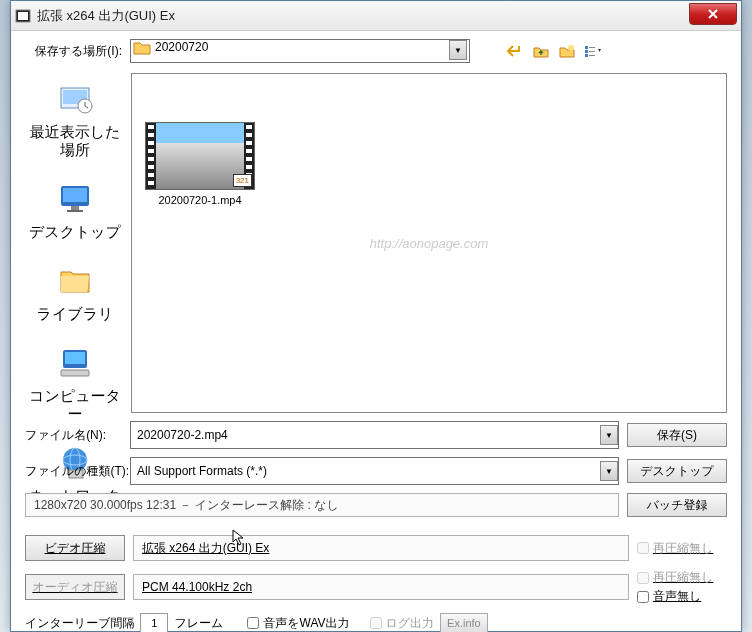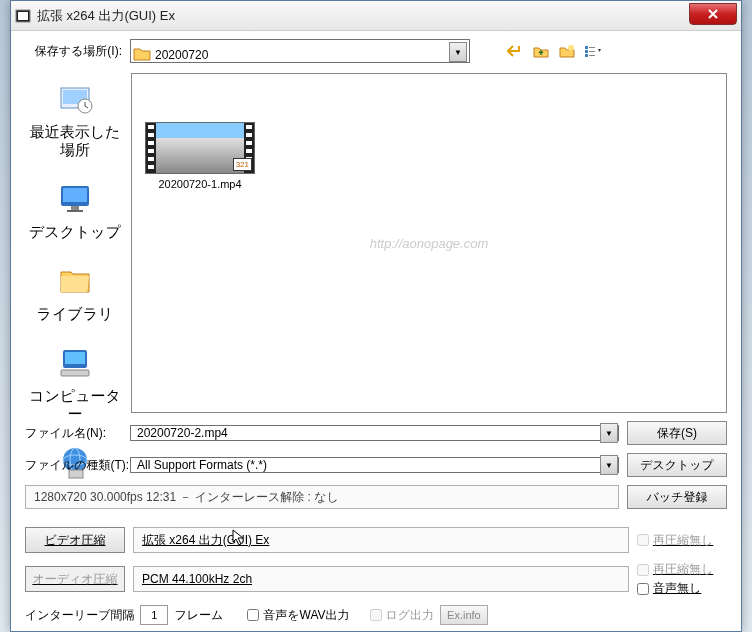--- a/index.html
+++ b/index.html
@@ -6,45 +6,45 @@
 body { background: linear-gradient(to bottom, #b8c8d8 0%, #e0e8f0 100%); width: 752px; height: 632px; overflow: hidden; position: relative; }
 .window { position: absolute; top: 0; left: 10px; right: 10px; bottom: 0; background: #fff; border: 1px solid #5a7aa0; box-shadow: 0 0 10px rgba(0,0,0,0.3); }
 .titlebar { height: 30px; background: linear-gradient(to bottom, #f8f8f8 0%, #e8e8e8 100%); display: flex; align-items: center; padding: 0 4px; border-bottom: 1px solid #ccc; position: relative; }
 .title-icon { width: 16px; height: 16px; margin-right: 6px; display: inline-block; }
 .title-icon svg { width: 16px; height: 16px; }
 .title-text { font-size: 13px; color: #222; }
 .close-btn { position: absolute; right: 4px; top: 2px; width: 48px; height: 22px; background: linear-gradient(to bottom, #e67070 0%, #c82020 50%, #b01010 100%); border: 1px solid #803030; border-radius: 0 0 4px 4px; display: flex; align-items: center; justify-content: center; color: #fff; font-weight: bold; font-size: 14px; cursor: pointer; }
 .content { padding: 8px 14px; }
 .label-col { width: 105px; font-size: 12px; text-align: right; padding-right: 8px; }
 .save-location { display: flex; align-items: center; margin-bottom: 10px; }
-.location-select { flex: 0 0 340px; height: 24px; border: 1px solid #707070; display: flex; align-items: flex-end; background: #fff; padding: 0 2px; }
+.location-select { flex: 0 0 340px; height: 24px; border: 1px solid #707070; display: flex; align-items: flex-start; background: #fff; padding: 0 2px; }
 .folder-icon { width: 18px; height: 16px; margin-right: 4px; }
 .location-text { flex: 1; font-size: 12px; }
 .dropdown-arrow { width: 18px; height: 20px; background: linear-gradient(to bottom, #f0f0f0, #d0d0d0); border: 1px solid #888; display: flex; align-items: center; justify-content: center; font-size: 8px; cursor: pointer; }
 .toolbar-icons { display: flex; gap: 8px; margin-left: 36px; }
 .tb-icon { width: 18px; height: 18px; cursor: pointer; display: flex; align-items: center; justify-content: center; }
 .main-area { display: flex; height: 340px; }
 .sidebar { width: 100px; padding: 4px 0; }
 .sidebar-item { text-align: center; margin-bottom: 18px; cursor: pointer; }
 .sidebar-item .icon { width: 42px; height: 42px; margin: 0 auto 4px; display: flex; align-items: center; justify-content: center; }
 .sidebar-item .label { font-size: 15px; line-height: 1.2; }
 .file-area { flex: 1; border: 1px solid #888; background: #fff; padding: 8px; position: relative; margin-left: 6px; }
 .file-thumb { width: 120px; text-align: center; margin-top: 40px; }
-.thumb-img { width: 110px; height: 52px; border: 1px solid #666; background: #a21caf; position: relative; margin: 0 auto; }
+.thumb-img { width: 110px; height: 68px; border: 1px solid #666; background: #a21caf; position: relative; margin: 0 auto; }
 .film-strip { position: absolute; left: 0; top: 0; bottom: 0; width: 10px; background: #222; }
 .film-strip::before { content: ''; position: absolute; left: 2px; top: 2px; bottom: 2px; width: 6px; background: repeating-linear-gradient(to bottom, #fff 0, #fff 4px, #222 4px, #222 8px); }
 .film-strip.right { left: auto; right: 0; }
 .thumb-content { position: absolute; left: 10px; right: 10px; top: 0; bottom: 0; background: linear-gradient(to bottom, #88ccff 0%, #88ccff 30%, #e0e0e0 30%, #888 100%); }
 .thumb-badge { position: absolute; right: 2px; bottom: 2px; background: #fff; border: 1px solid #333; font-size: 8px; padding: 1px 2px; color: #c06000; }
 .thumb-label { font-size: 11px; margin-top: 4px; }
 .watermark { position: absolute; top: 50%; left: 50%; transform: translate(-50%, -50%); color: #ccc; font-size: 13px; font-style: italic; }
 .bottom-section { margin-top: 8px; }
 .field-row { display: flex; align-items: center; margin-bottom: 8px; }
 .field-label { width: 105px; font-size: 12px; }
-.field-combo { flex: 1; height: 16px; border: 1px solid #707070; display: flex; align-items: center; background: #fff; margin-right: 8px; }
+.field-combo { flex: 1; height: 28px; border: 1px solid #707070; display: flex; align-items: center; background: #fff; margin-right: 8px; }
 .field-combo input { flex: 1; border: none; outline: none; padding: 0 6px; font-size: 12px; background: transparent; }
 .field-btn { width: 100px; height: 24px; background: linear-gradient(to bottom, #f8f8f8, #e0e0e0); border: 1px solid #888; cursor: pointer; font-size: 12px; }
 .info-row { display: flex; margin-bottom: 18px; margin-top: 4px; }
 .info-box { flex: 1; height: 24px; border: 1px solid #b0b0b0; background: #fafafa; display: flex; align-items: center; padding: 0 8px; font-size: 12px; margin-right: 8px; color: #444; }
 .compress-row { display: flex; align-items: center; margin-bottom: 8px; gap: 8px; text-decoration: underline; }
 .compress-btn { width: 100px; height: 26px; background: linear-gradient(to bottom, #f8f8f8, #e0e0e0); border: 1px solid #888; cursor: pointer; font-size: 12px; }
 .compress-btn.disabled { color: #999; background: #f0f0f0; }
 .compress-text { flex: 1; height: 26px; border: 1px solid #b0b0b0; background: #fafafa; display: flex; align-items: center; padding: 0 8px; font-size: 12px; }
 .checkbox-col { display: flex; flex-direction: column; gap: 2px; width: 90px; }
 .chk { display: flex; align-items: center; font-size: 11px; gap: 4px; }

